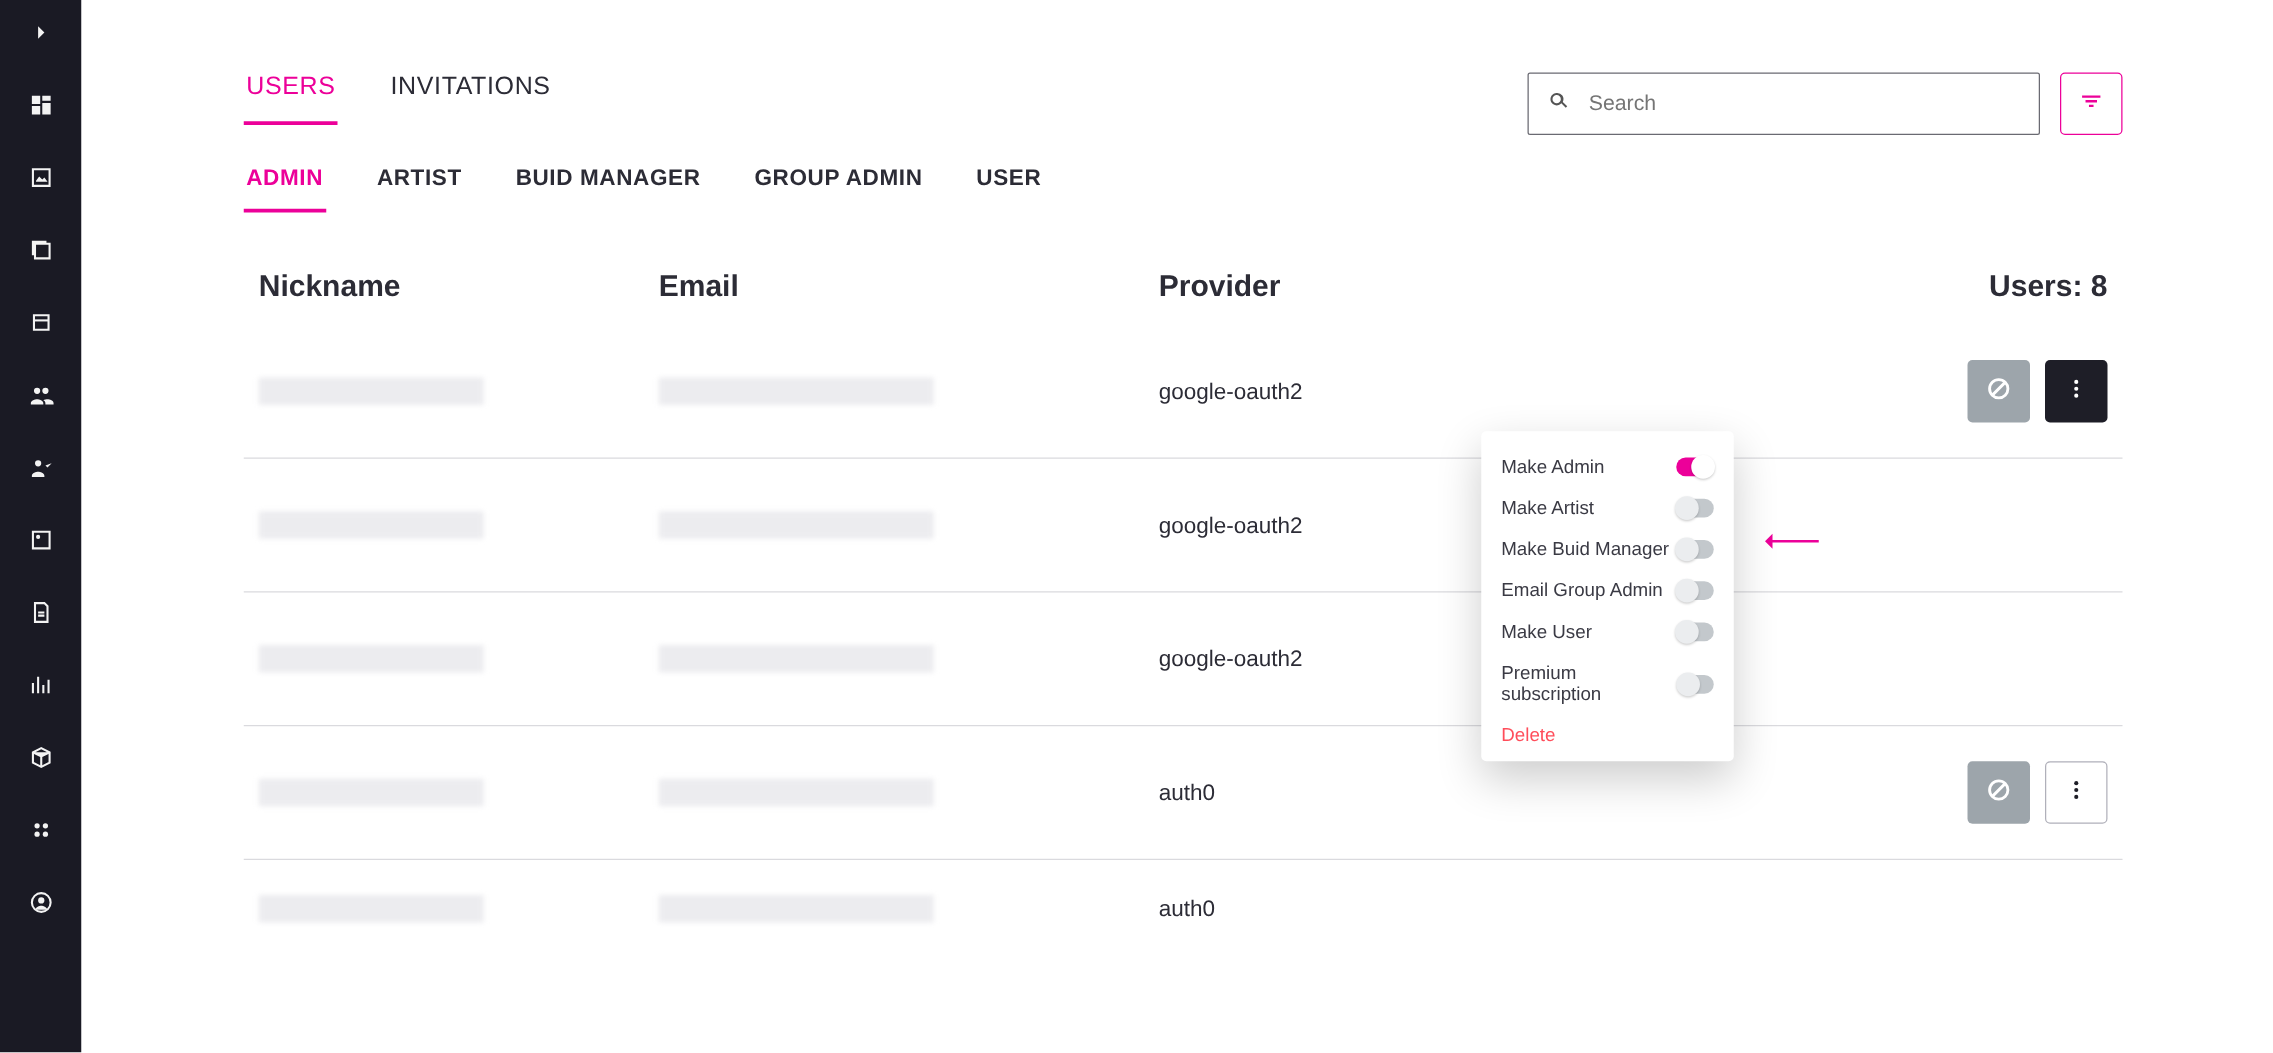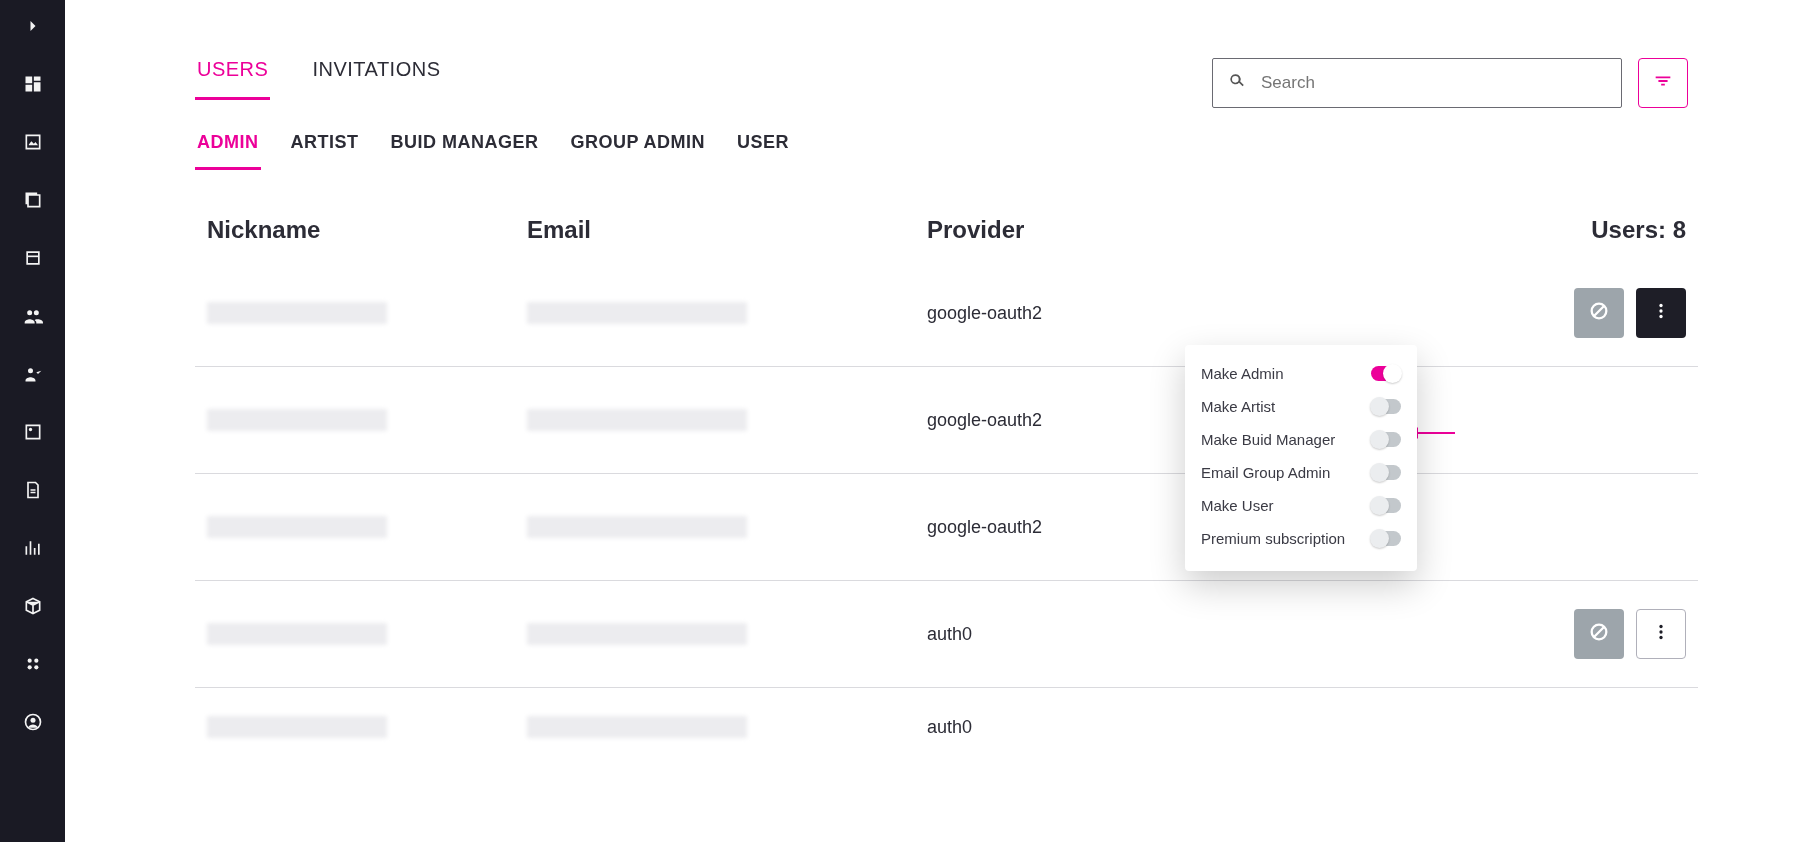--- a/index.html
+++ b/index.html
@@ -24,29 +24,29 @@
 
   
   .main{flex:1;padding:50px 120px 40px 130px;position:relative}
 
   
   .tabs-primary{display:flex;gap:40px;align-items:flex-end;margin-bottom:22px}
   .tab-p{font-weight:400;letter-spacing:.5px;font-size:20px;color:var(--ink2);padding:8px 2px 16px;border-bottom:3px solid transparent}
   .tab-p.active{color:var(--pink);border-bottom-color:var(--pink)}
 
   
-  .tools{position:absolute;top:58px;right:130px;display:flex;gap:16px;align-items:center}
+  .tools{position:absolute;top:58px;right:120px;display:flex;gap:16px;align-items:center}
   .search{width:410px;height:50px;border:1px solid #6a6a72;border-radius:2px;display:flex;align-items:center;padding:0 14px;gap:12px;color:#555}
   .search svg{width:20px;height:20px;fill:#555}
   .search input{border:none;outline:none;font-size:17px;flex:1;background:transparent}
   .filter-btn{width:50px;height:50px;border:1px solid var(--pink);border-radius:4px;display:flex;align-items:center;justify-content:center;color:var(--pink)}
   .filter-btn svg{width:22px;height:22px;fill:var(--pink)}
 
   
-  .tabs-secondary{display:flex;gap:28px;margin-top:26px;margin-bottom:46px}
+  .tabs-secondary{display:flex;gap:39px;margin-top:26px;margin-bottom:46px}
   .tab-s{font-weight:700;letter-spacing:.5px;font-size:18px;color:var(--ink2);padding:6px 2px 14px;border-bottom:3px solid transparent}
   .tab-s.active{color:var(--pink);border-bottom-color:var(--pink)}
 
   
   .thead{display:flex;font-size:24px;font-weight:700;color:var(--ink2);padding:0 12px 16px}
   .col-nick{flex:0 0 320px}
   .col-email{flex:0 0 400px}
   .col-prov{flex:0 0 300px}
   .col-count{margin-left:auto;text-align:center}
 
@@ -57,21 +57,21 @@
   .redact.long{width:180px}
   .redact.xl{width:220px}
   .row-actions{margin-left:auto;display:flex;gap:12px}
   .sqbtn{width:50px;height:50px;border-radius:4px;display:flex;align-items:center;justify-content:center}
   .sqbtn.grey{background:var(--grey);color:#fff}
   .sqbtn.dark{background:#1e1e27;color:#fff}
   .sqbtn.outline{background:#fff;border:1px solid #b0b0ba;color:#1e1e27}
   .sqbtn svg{width:22px;height:22px;fill:currentColor}
 
   
-  .menu{position:absolute;width:232px;background:#fff;border-radius:4px;box-shadow:0 14px 36px rgba(0,0,0,.20);padding:12px 16px 16px;z-index:5}
+  .menu{position:absolute;width:202px;background:#fff;border-radius:4px;box-shadow:0 14px 36px rgba(0,0,0,.20);padding:12px 16px 4px;z-index:5}
   .menu-row{display:flex;align-items:center;justify-content:space-between;font-size:15px;color:#3a3a44;padding:8px 0}
   .menu-row.link{color:#333}
   .menu-row.danger{color:var(--danger)}
   .toggle{width:30px;height:15px;border-radius:10px;background:#c3c8cc;position:relative}
   .toggle::after{content:"";position:absolute;top:-2px;left:-1px;width:19px;height:19px;border-radius:50%;background:#ebedef;box-shadow:0 1px 2px rgba(0,0,0,.2)}
   .toggle.on{background:var(--pink)}
   .toggle.on::after{left:auto;right:-1px;background:#fff}
 
   
   .arrow{position:absolute;left:1350px;top:432px;width:40px;height:2px;background:var(--pink)}
@@ -325,18 +325,19 @@
           </div>
           <div class="menu-row">
             <span>Make User</span>
             <div class="toggle"></div>
           </div>
           <div class="menu-row">
             <span>Premium subscription</span>
             <div class="toggle"></div>
           </div>
         </div>
+      <div class="menu-row danger">Delete</div>
     </div>
 
     <div class="arrow"></div>
 
   </main>
 </div>
 
 </body></html>

